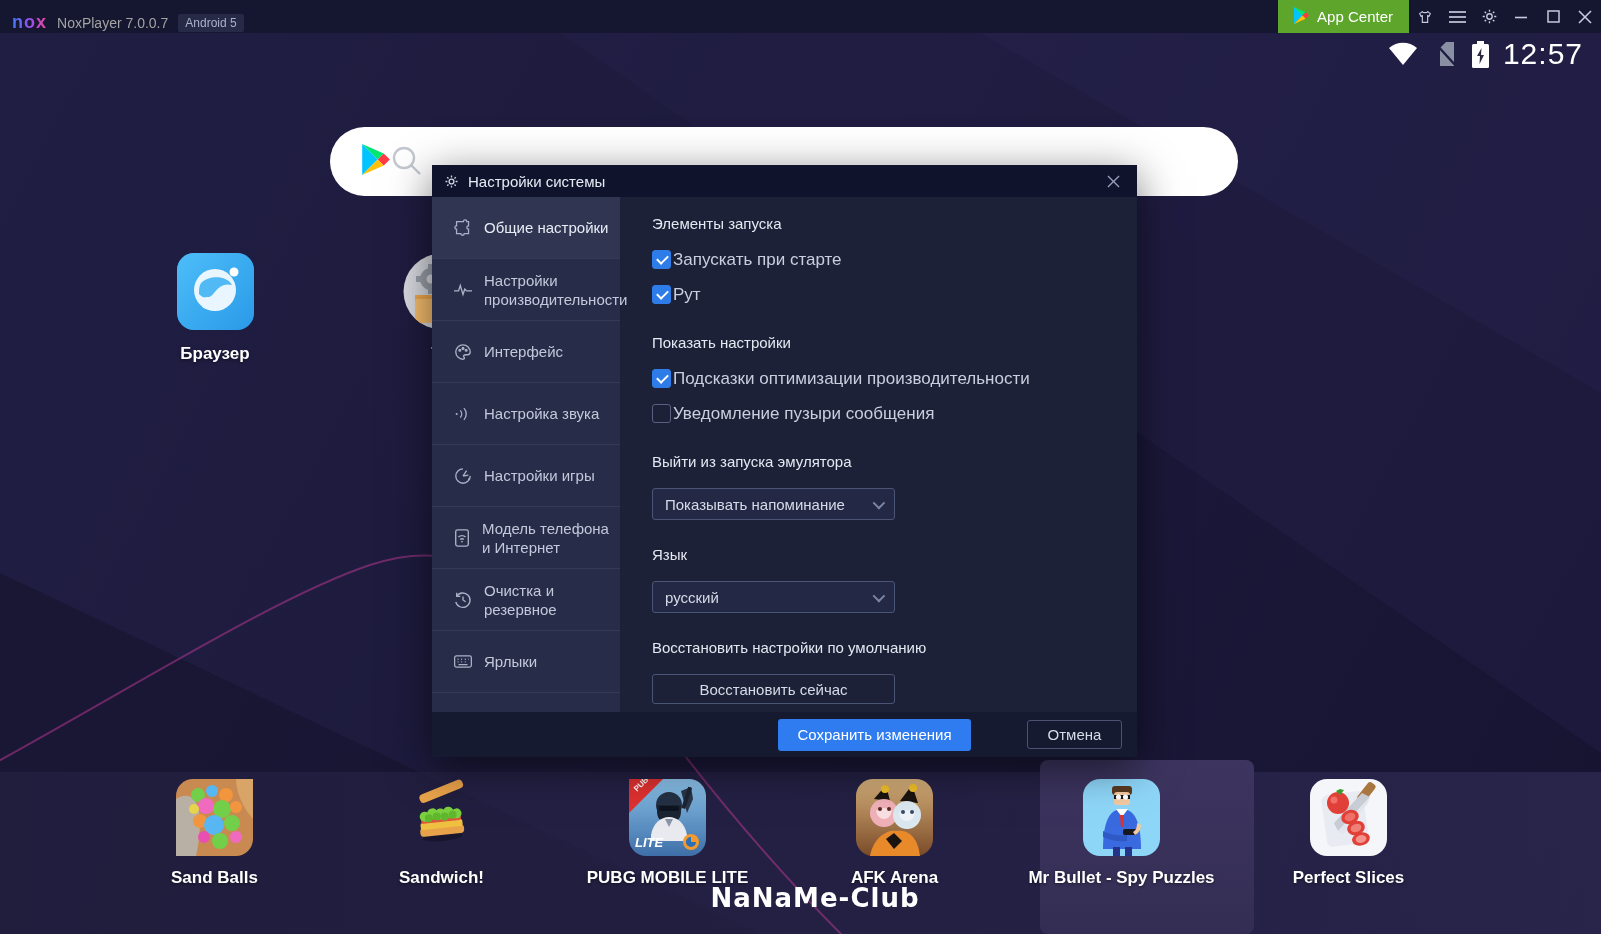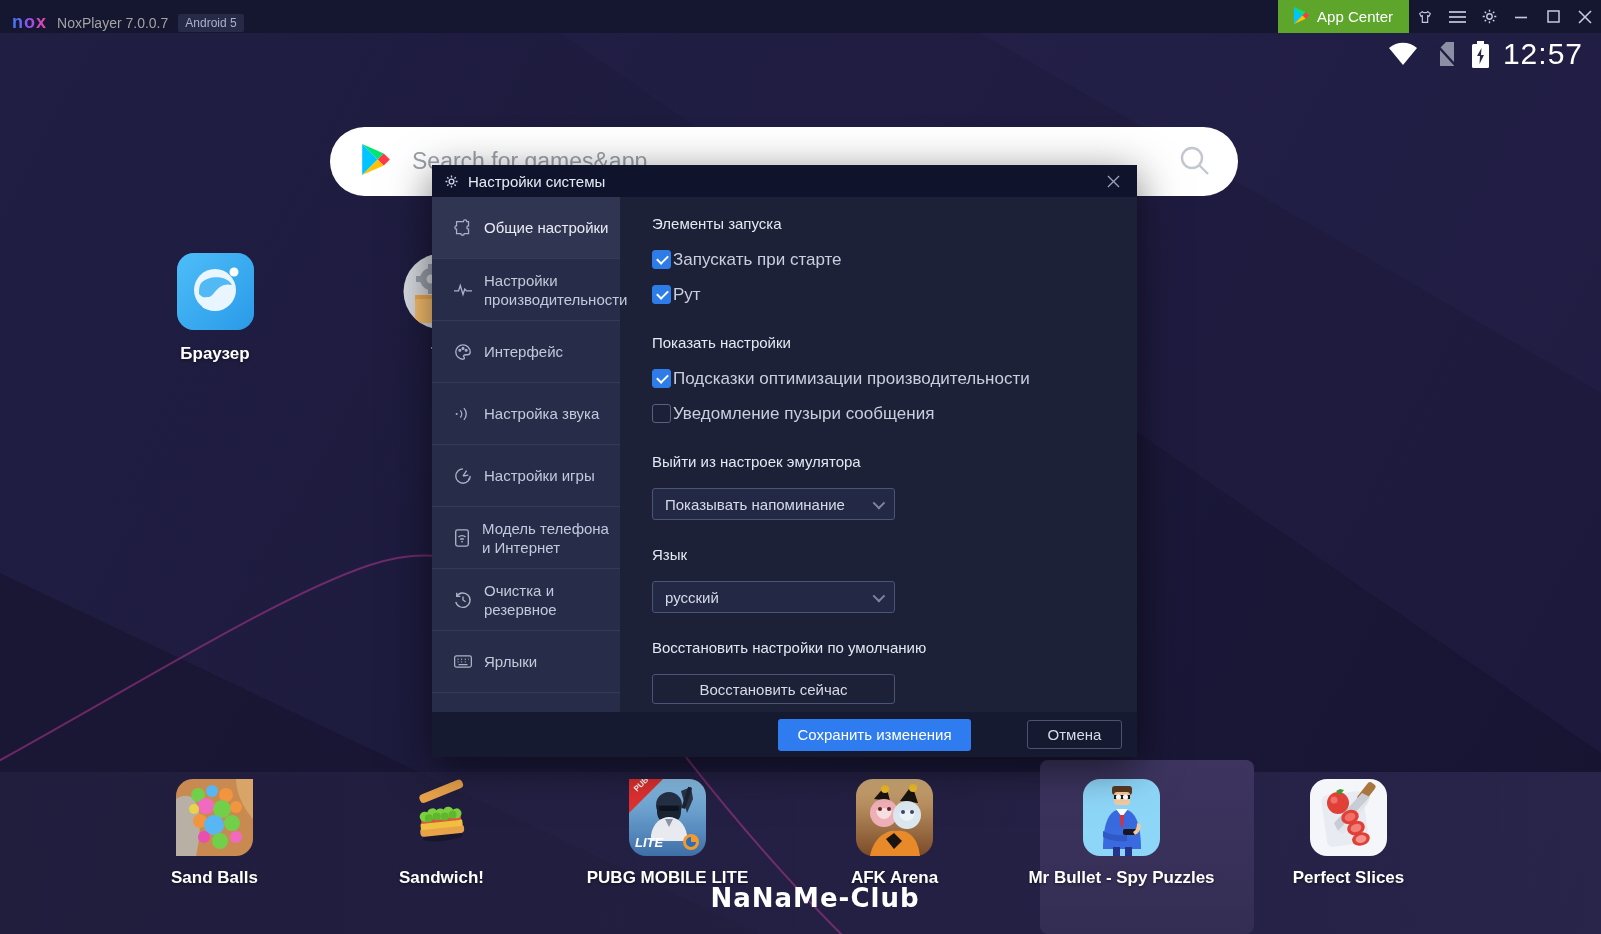--- a/index.html
+++ b/index.html
@@ -171,21 +171,20 @@
 
     <div class="searchbar">
       <span>
         <svg width="28" height="31" viewBox="0 0 25 28">
           <polygon points="0,0 14,14 0,28" fill="#00c4ff"></polygon>
           <polygon points="0,0 19.5,8.5 14,14" fill="#00e573"></polygon>
           <polygon points="19.5,8.5 25,14 19.5,19.5 14,14" fill="#ff3a44"></polygon>
           <polygon points="0,28 14,14 19.5,19.5" fill="#ffc107"></polygon>
         </svg>
       </span>
-      <input type="text" placeholder="Search for games&amp;app" style="">
       <span>
         <svg width="32" height="32" viewBox="0 0 32 32" fill="none" stroke="#c3c7cf" stroke-width="2.4">
           <circle cx="14" cy="14" r="10"></circle>
             <line x1="21.5" y1="21.5" x2="30" y2="30"></line>
         </svg>
       </span>
     </div>
 
     <div class="desk-item" style="left:139px;top:220px;">
       <div class="ic">
@@ -509,21 +508,21 @@
           <div class="chk-row">
             <span class="checkbox checked"></span>
             <span>Подсказки оптимизации производительности</span>
           </div>
           <div class="chk-row">
             <span class="checkbox"></span>
             <span>Уведомление пузыри сообщения</span>
           </div>
 
           <div class="gap-lg"></div>
-          <div class="sec-title">Выйти из настроек эмулятора</div>
+          <div class="sec-title">Выйти из запуска эмулятора</div>
           <div class="select">
             <span>Показывать напоминание</span>
             <span class="chev"></span>
           </div>
 
           <div class="sec-title">Язык</div>
           <div class="select">
             <span>русский</span>
             <span class="chev"></span>
           </div>

